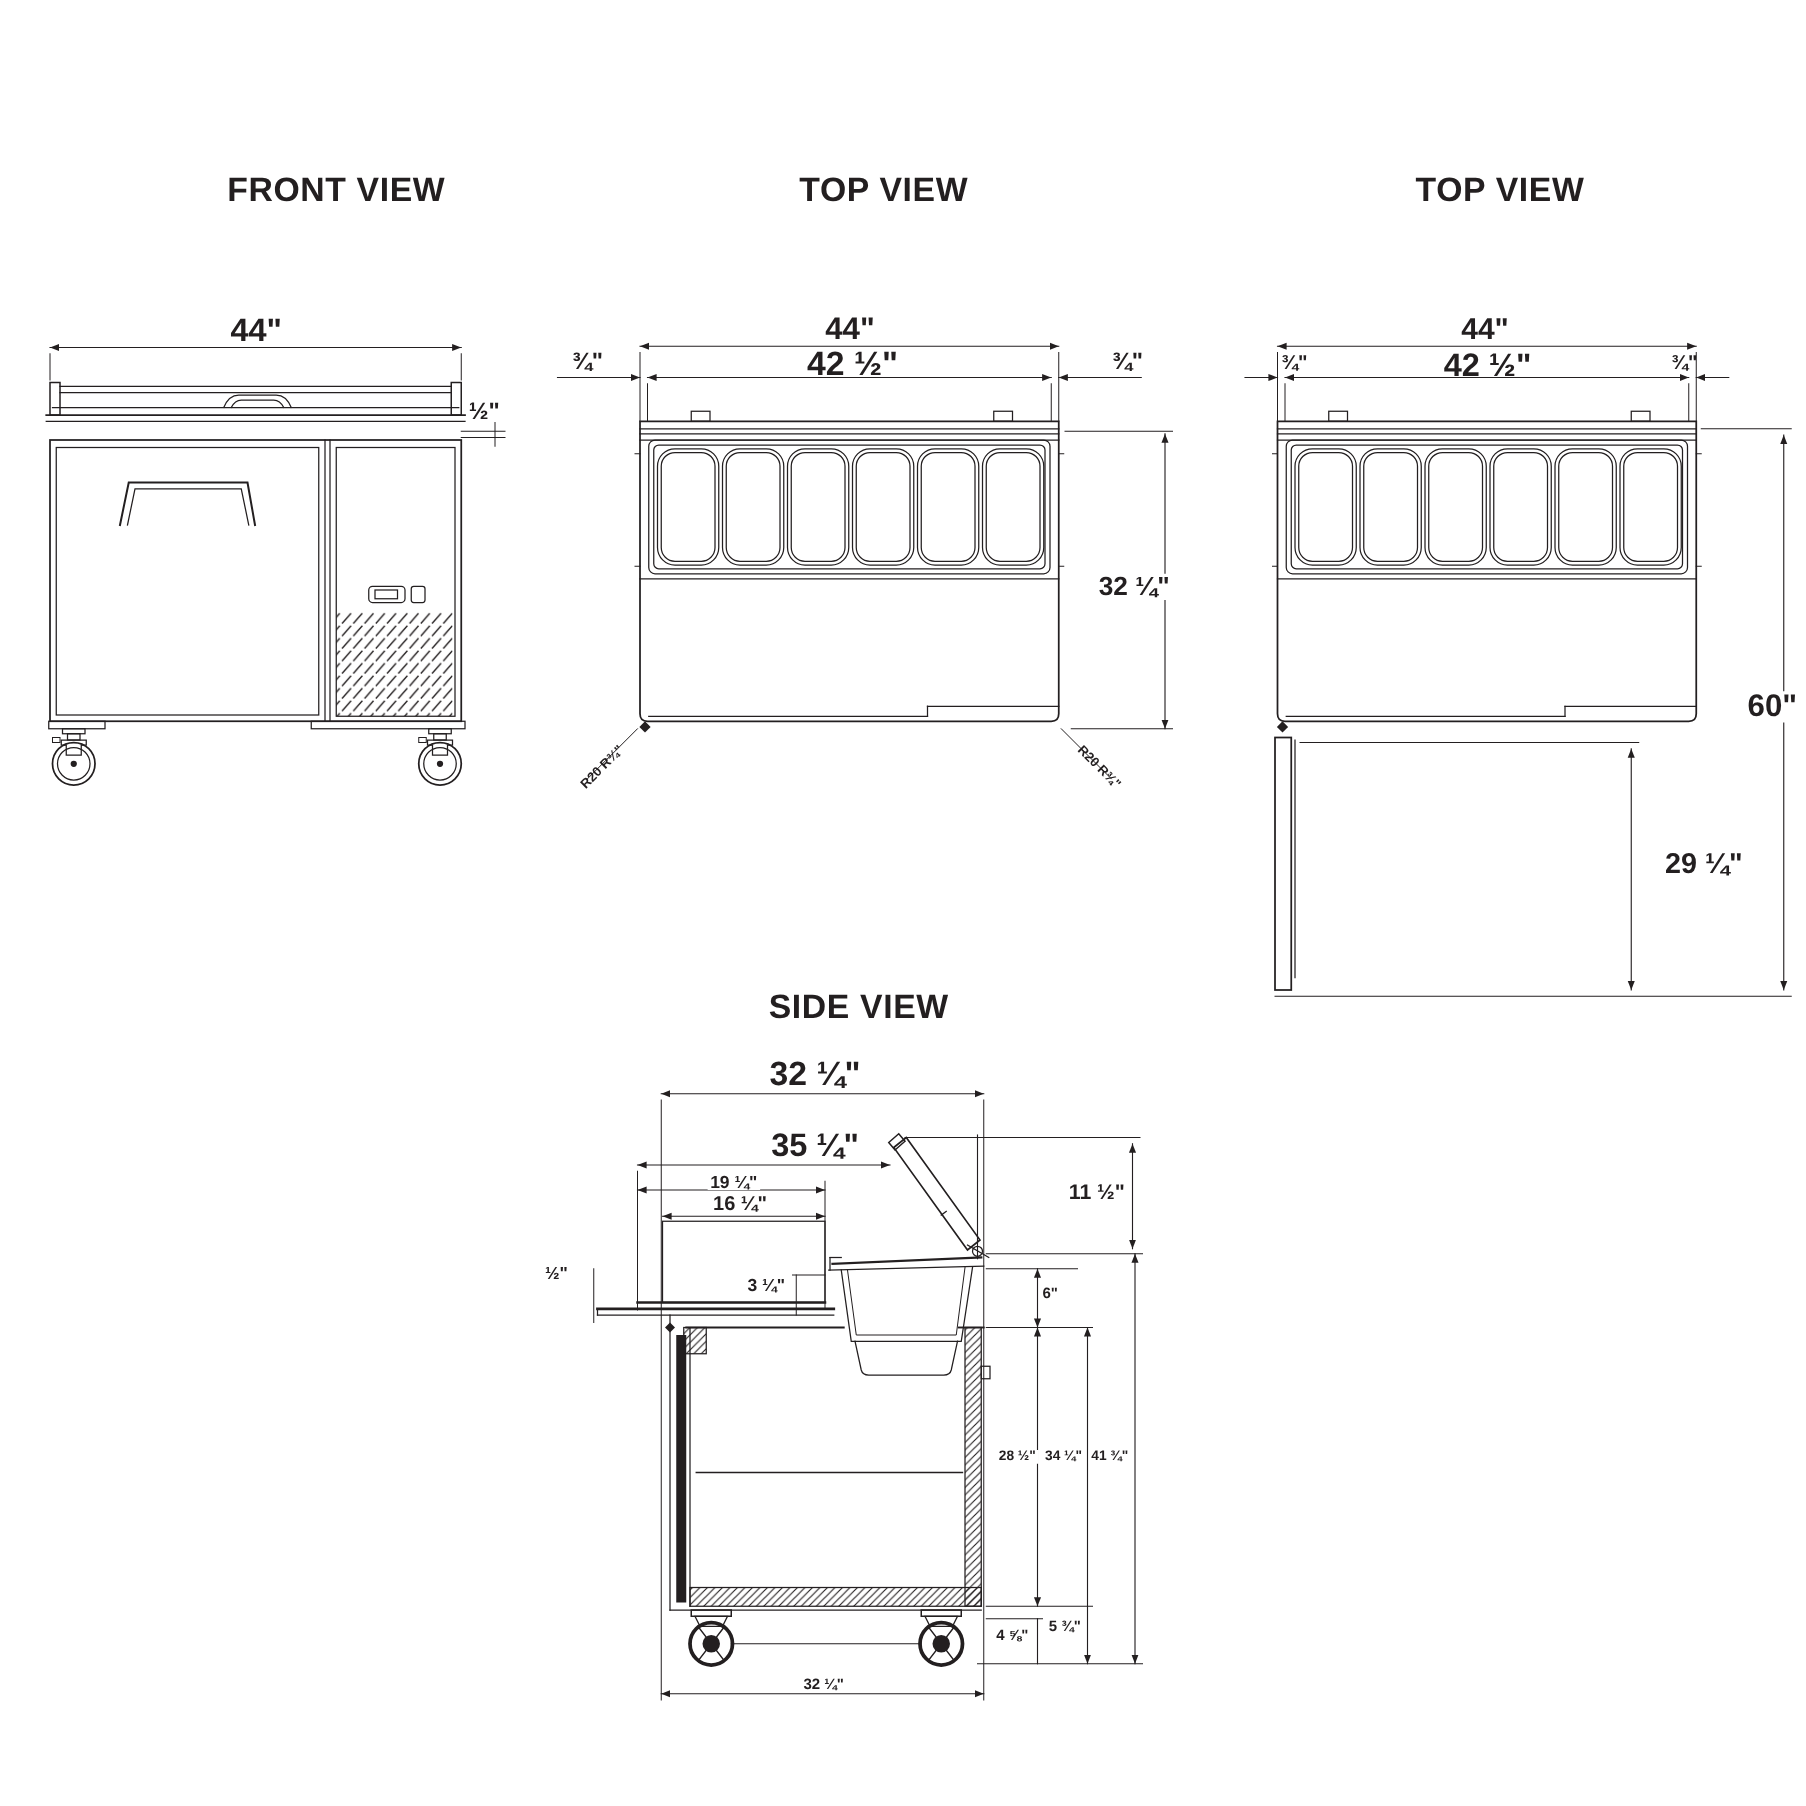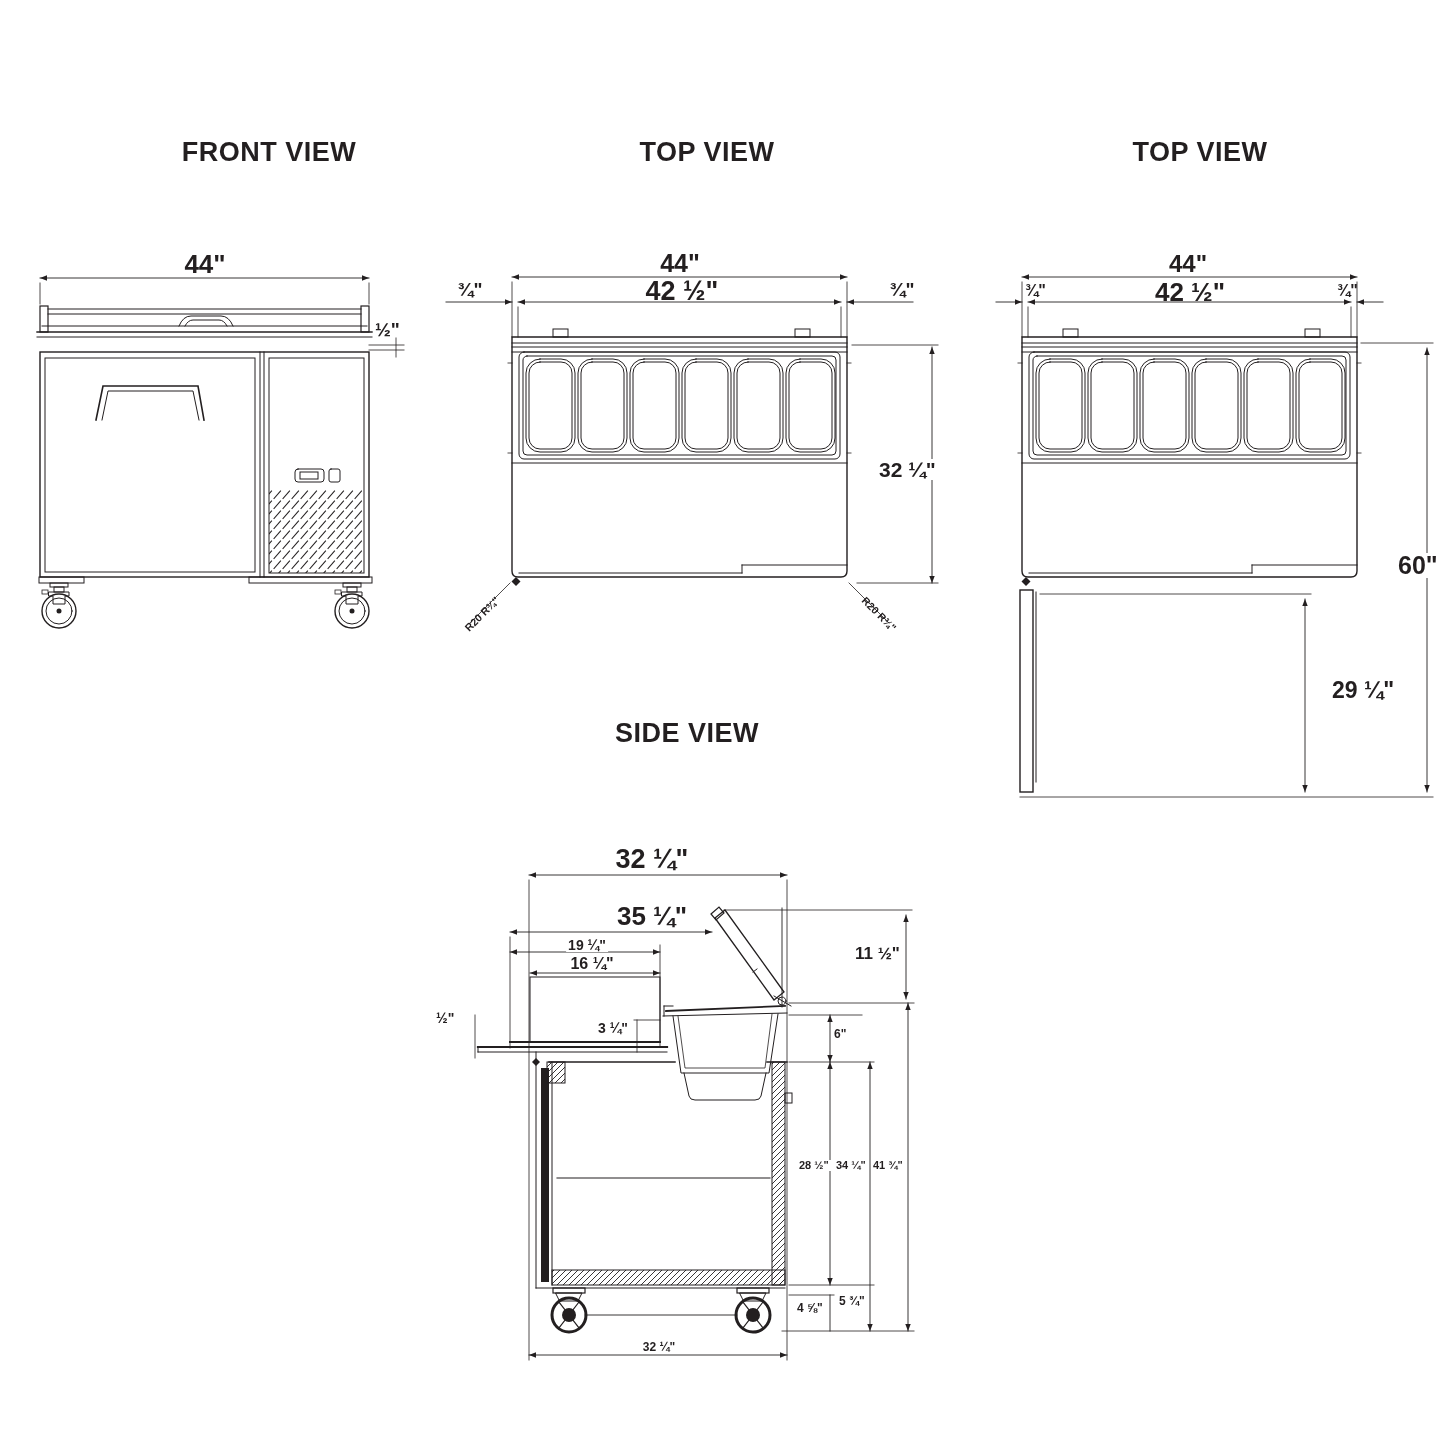--- a/index.html
+++ b/index.html
@@ -228,21 +228,21 @@
 <span class="lbl" style="left:867px;top:614px;font-size:10.5px;transform:translate(-50%,-50%) rotate(45deg);">R20 R¾"</span>
 
 <span class="lbl title c" style="left:1188px;top:139px;">TOP VIEW</span>
 <span class="lbl c" style="left:1176px;top:252px;font-size:24px;">44"</span>
 <span class="lbl c" style="left:1178px;top:279px;font-size:26px;">42 ½"</span>
 <span class="lbl" style="left:1013px;top:283px;font-size:16px;">¾"</span>
 <span class="lbl" style="left:1325px;top:283px;font-size:16px;">¾"</span>
 <span class="lbl bg" style="left:1384px;top:553px;font-size:25px;">60"</span>
 <span class="lbl bg" style="left:1318px;top:679px;font-size:23px;">29 ¼"</span>
 
-<span class="lbl title c" style="left:675px;top:720px;">SIDE VIEW</span>
+<span class="lbl title c" style="left:675px;top:792px;">SIDE VIEW</span>
 <span class="lbl c" style="left:640px;top:846px;font-size:27px;">32 ¼"</span>
 <span class="lbl c" style="left:640px;top:903px;font-size:26px;">35 ¼"</span>
 <span class="lbl c bg" style="left:575px;top:938px;font-size:14px;">19 ¼"</span>
 <span class="lbl c bg" style="left:580px;top:956px;font-size:16px;">16 ¼"</span>
 <span class="lbl" style="left:424px;top:1011px;font-size:14px;">½"</span>
 <span class="lbl bg" style="left:584px;top:1021px;font-size:14px;">3 ¼"</span>
 <span class="lbl bg" style="left:841px;top:945px;font-size:17px;">11 ½"</span>
 <span class="lbl bg" style="left:820px;top:1028px;font-size:12px;">6"</span>
 <span class="lbl bg" style="left:785px;top:1160px;font-size:11px;">28 ½"</span>
 <span class="lbl bg" style="left:822px;top:1160px;font-size:11px;">34 ¼"</span>

